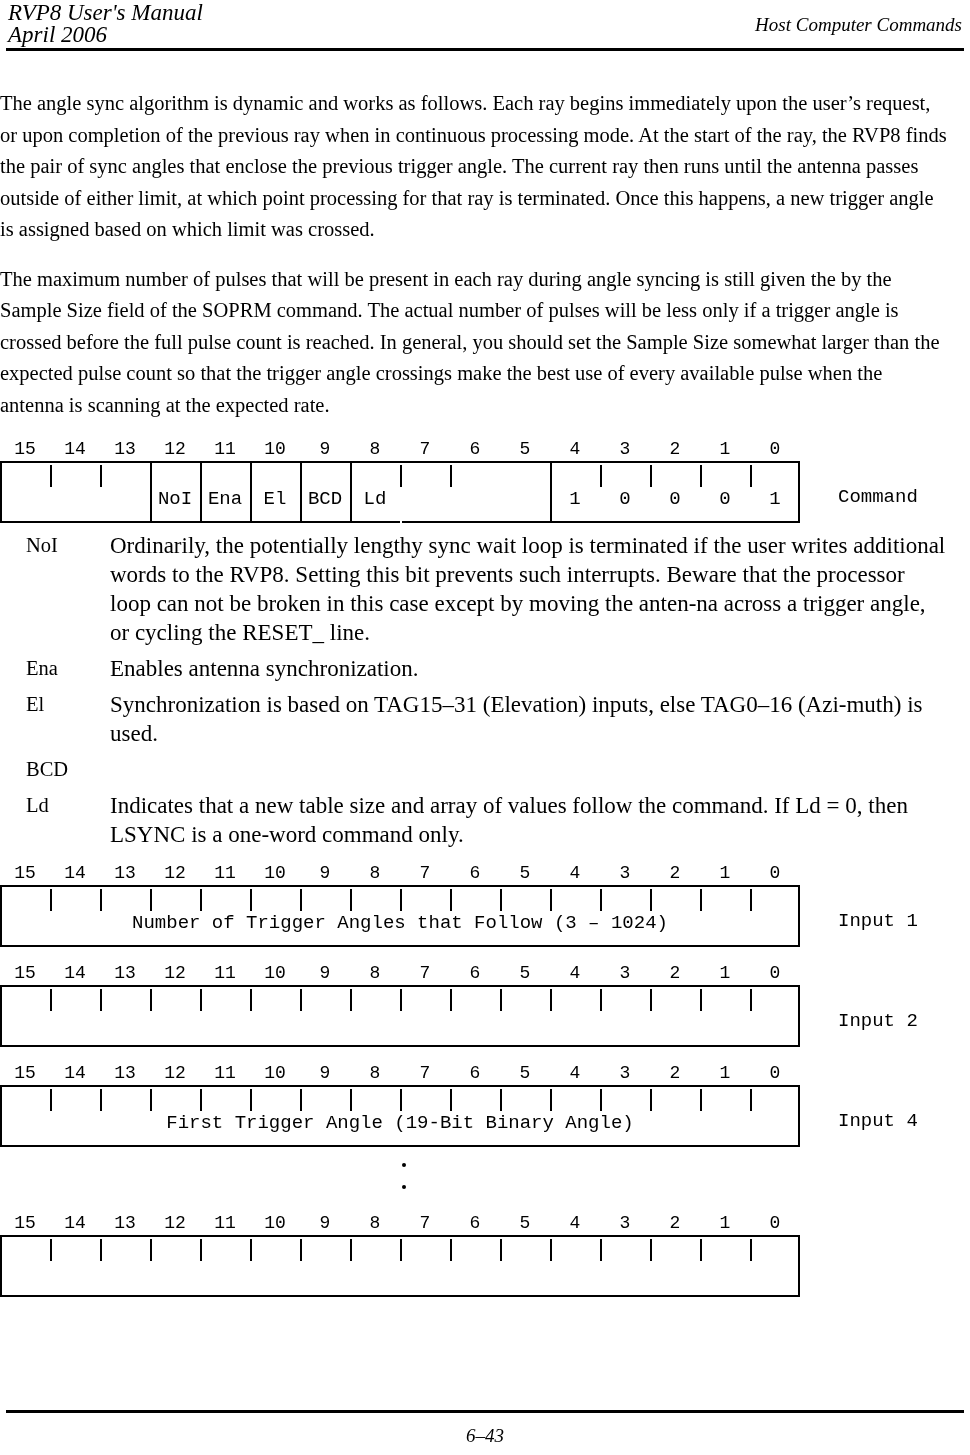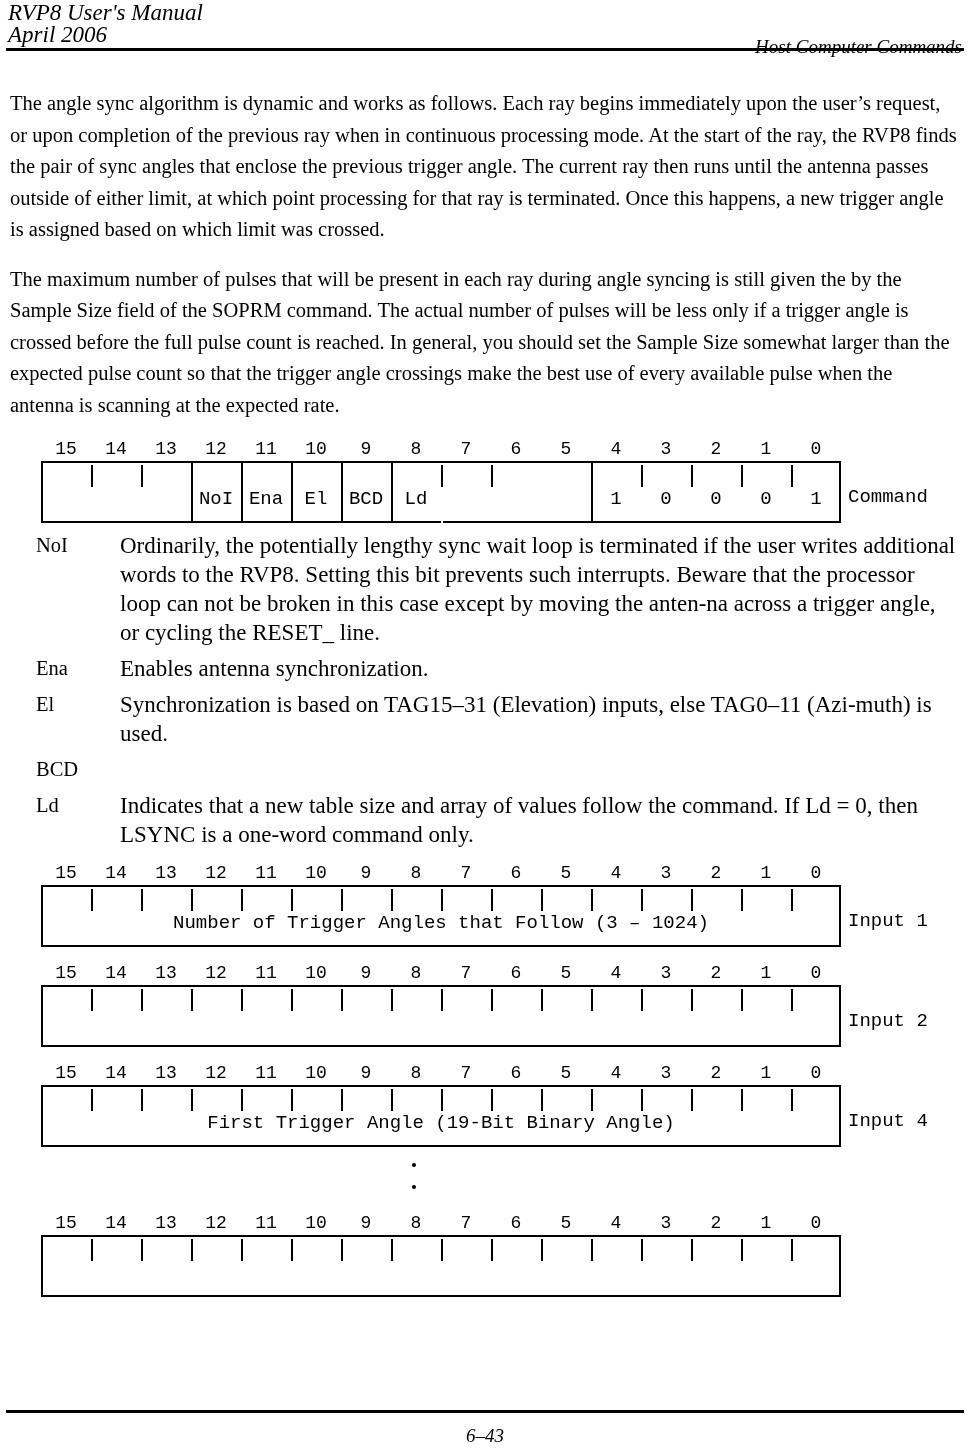--- a/index.html
+++ b/index.html
@@ -38,39 +38,39 @@
     font-style: italic;
     font-size: 23px;
     line-height: 22px;
     font-family: "Liberation Serif", serif;
   }
   .runhead .l1 { position: absolute; left: 0; top: 0; }
   .runhead .l2 { position: absolute; left: 0; top: 22px; }
   .runhead .right {
     position: absolute;
     right: 0;
-    top: 34px;
+    top: 12px;
     font-style: italic;
     font-size: 19px;
     line-height: 22px;
     white-space: nowrap;
   }
   .rule-top {
     position: absolute;
     left: 6px;
     right: 6px;
     top: 48px;
     border-top: 3px solid #000;
     height: 0;
   }
 
   
   .content {
     position: absolute;
-    left: 10px;
+    left: 0;
     top: 88px;
     width: 950px;
   }
   p.para {
     margin: 0 0 18px 0;
     font-size: 20.5px;
     line-height: 31.5px;
     text-align: left;
     font-family: "Liberation Serif", serif;
   }
@@ -95,21 +95,20 @@
     font-size: 23px;
     line-height: 29px;
     font-family: "Liberation Serif", serif;
   }
 
   
   .bitblock {
     position: relative;
     margin: 14px 0 6px 0;
     height: 86px;
-    padding-left: 31px;
   }
   .bitwrap {
     position: relative;
     width: 800px;
     font-family: "Liberation Mono", "DejaVu Sans Mono", monospace;
   }
   .bitnums {
     display: flex;
     width: 800px;
     height: 22px;
@@ -315,21 +314,21 @@
       <div class="defrow">
         <div class="defterm">NoI</div>
         <div class="defbody">Ordinarily, the potentially lengthy sync wait loop is terminated if the user writes additional words to the RVP8.  Setting this bit prevents such interrupts.  Beware that the processor loop can not be broken in this case except by moving the anten-na across a trigger angle, or cycling the RESET_ line.</div>
       </div>
       <div class="defrow">
         <div class="defterm">Ena</div>
         <div class="defbody">Enables antenna synchronization.</div>
       </div>
       <div class="defrow">
         <div class="defterm">El</div>
-        <div class="defbody">Synchronization is based on TAG15–31 (Elevation) inputs, else TAG0–11 (Azi-muth) is used.</div>
+        <div class="defbody">Synchronization is based on TAG15–31 (Elevation) inputs, else TAG0–16 (Azi-muth) is used.</div>
       </div>
       <div class="defrow">
         <div class="defterm">BCD</div>
       </div>
       <div class="defrow">
         <div class="defterm">Ld</div>
         <div class="defbody">Indicates that a new table size and array of values follow the command.  If Ld = 0, then LSYNC is a one-word command only.</div>
       </div>
     </div>
 

